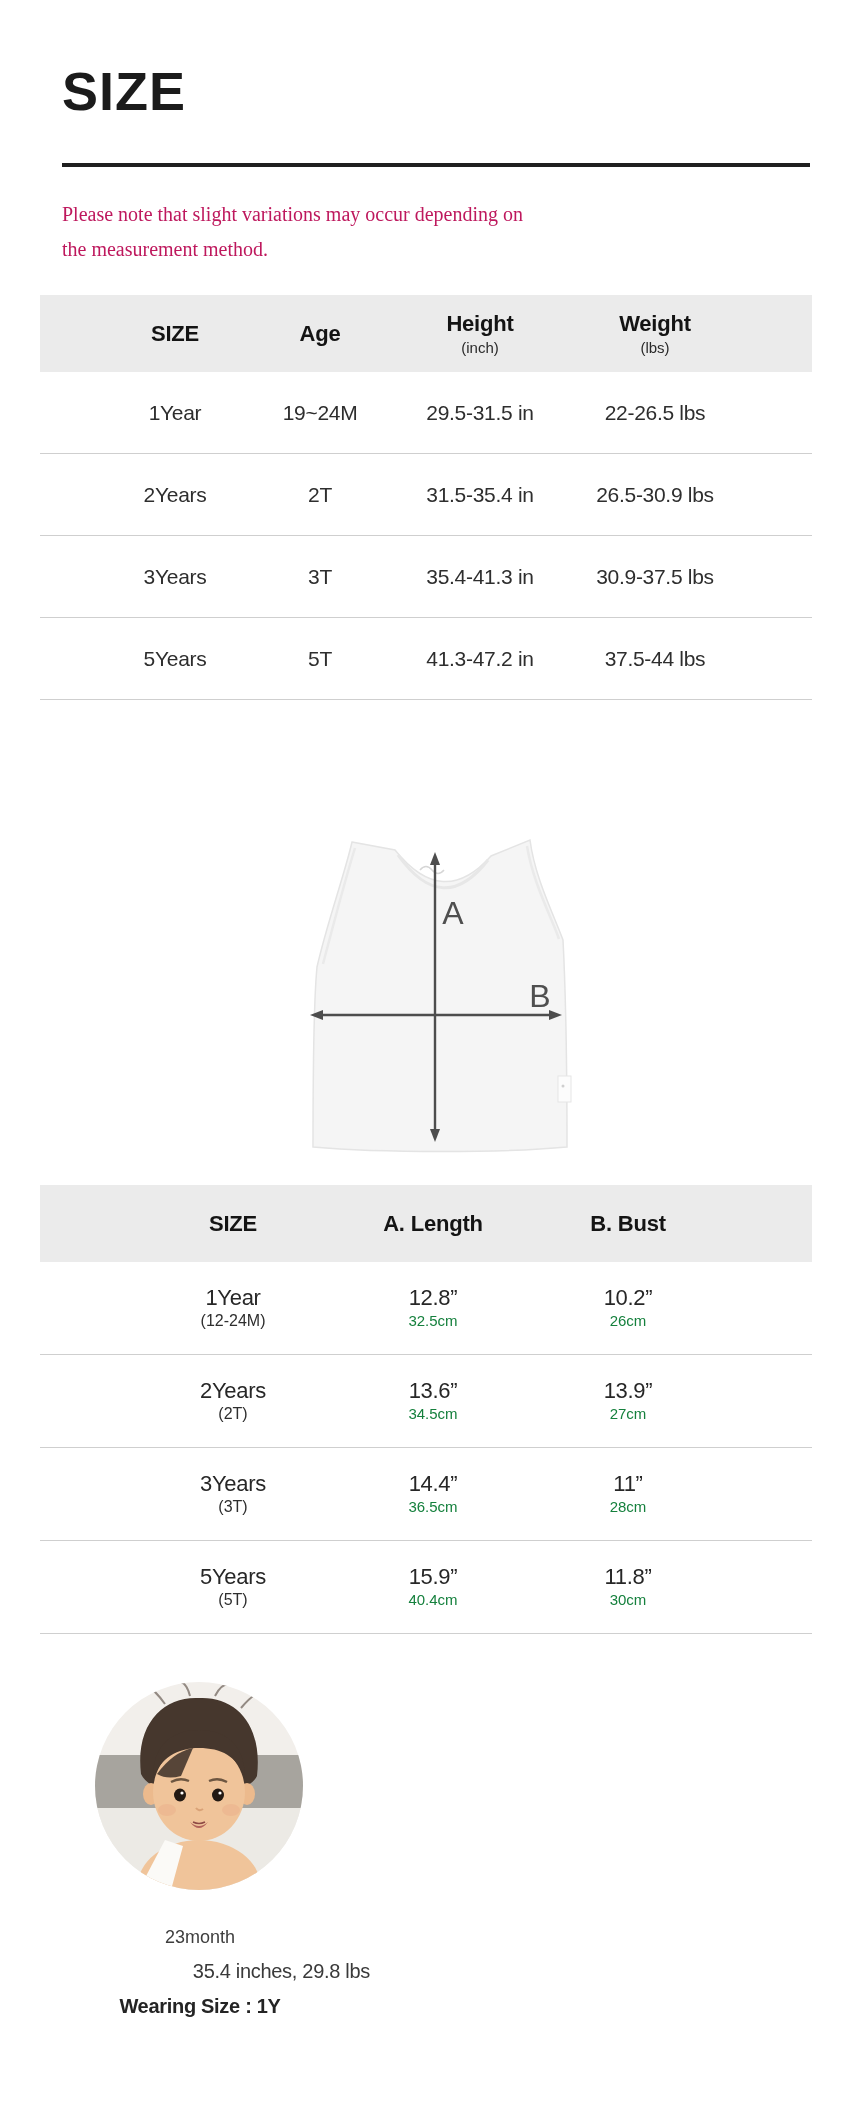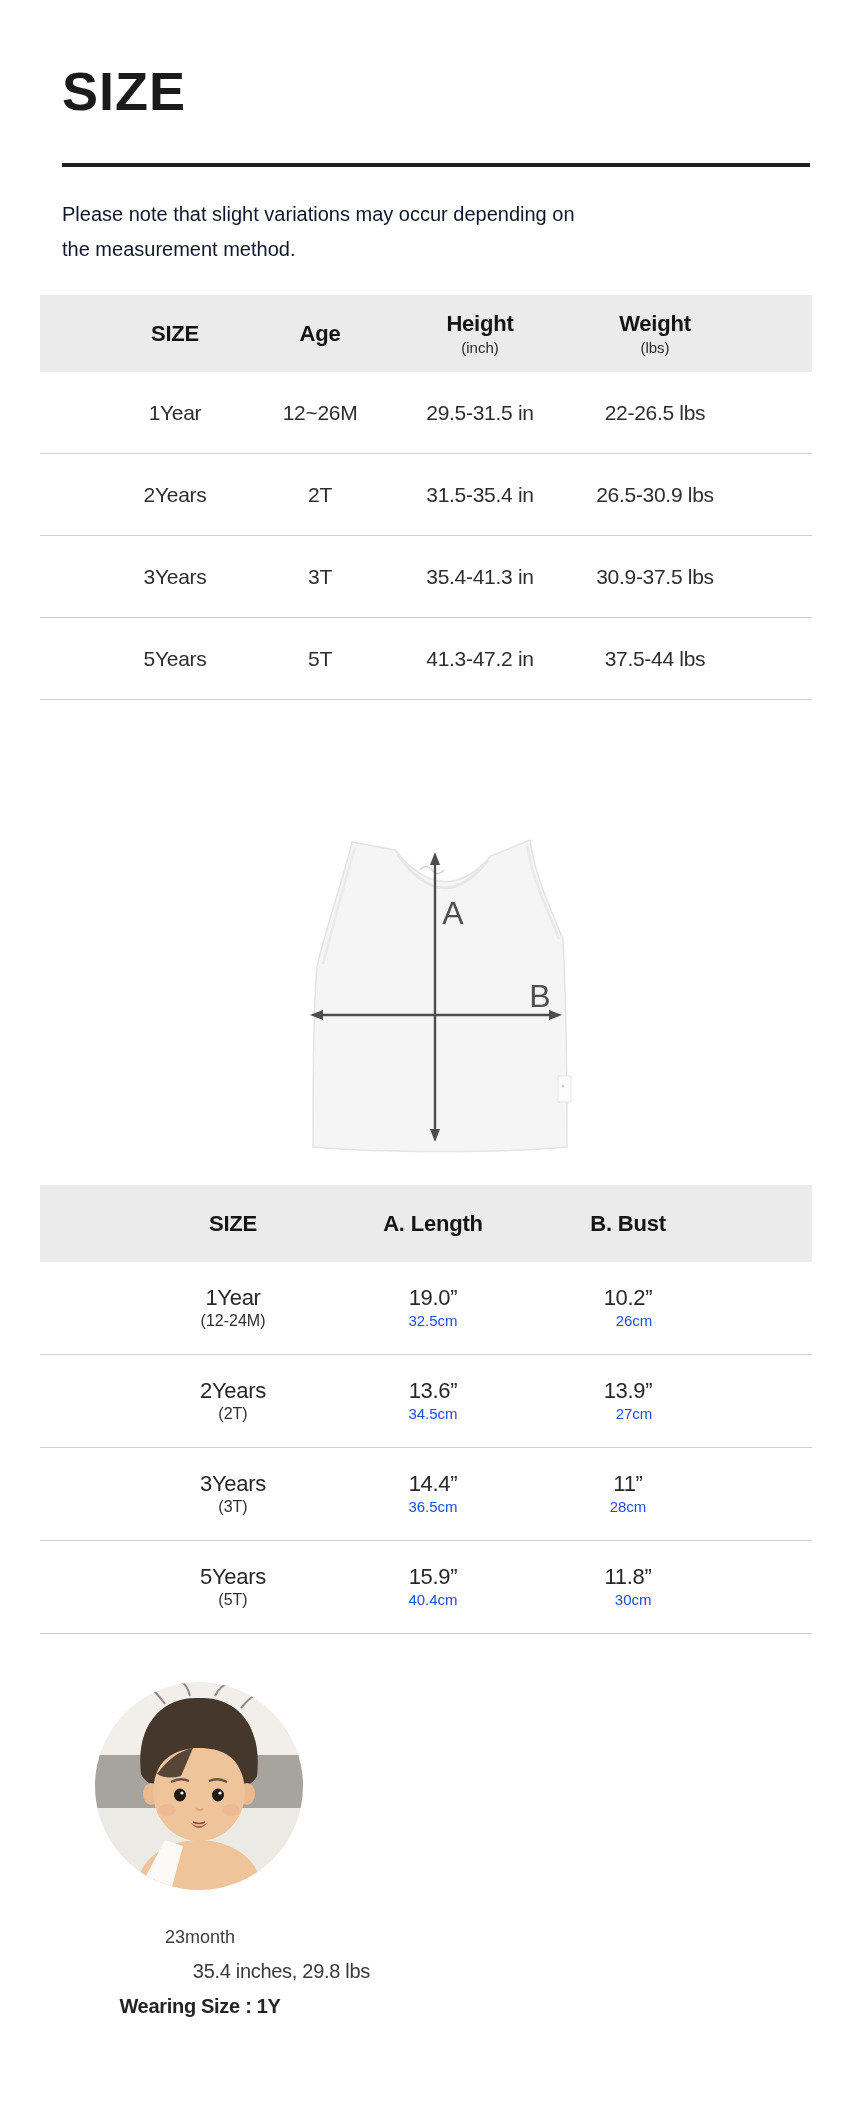--- a/index.html
+++ b/index.html
@@ -3,38 +3,38 @@
 <meta charset="utf-8">
 <style>
   html,body{margin:0;padding:0;background:#fff;}
   .page{position:relative;width:860px;height:2028px;background:#ffffff;
         font-family:"Liberation Sans", sans-serif;color:#222;overflow:hidden;}
 
   .title{position:absolute;left:62px;top:64px;font-size:54px;font-weight:700;
          color:#1b1b1b;letter-spacing:1px;line-height:1;}
   .title-rule{position:absolute;left:62px;top:163px;width:748px;height:4px;background:#1f1f1f;}
 
-  .note{position:absolute;left:62px;top:197px;font-size:20px;line-height:35px;color:#0f172a;}
+  .note{position:absolute;left:62px;top:197px;font-size:20px;line-height:35px;color:#be185d;font-family:Liberation Serif, serif;}
   .note span{display:block;}
 
   
   .tbl{position:absolute;left:40px;width:772px;}
   .tbl-head{background:#ebebeb;display:grid;align-items:center;justify-items:center;
             text-align:center;height:77px;}
   .tbl-row{display:grid;align-items:center;justify-items:center;text-align:center;
            border-bottom:1px solid #cfcfcf;}
   .g4{grid-template-columns:150px 140px 180px 170px;padding-left:60px;}
   .g3{grid-template-columns:200px 200px 190px;padding-left:93px;}
 
   .h-lab{font-size:22px;font-weight:600;color:#141414;letter-spacing:-0.2px;}
   .h-sub{font-size:15px;font-weight:400;color:#2a2a2a;margin-top:2px;}
   .cell{font-size:21px;color:#2e2e2e;letter-spacing:-0.3px;}
   .cell-main{font-size:22px;color:#272727;letter-spacing:-0.3px;line-height:26px;}
   .cell-sub-dark{font-size:16px;color:#2e2e2e;line-height:20px;}
-  .cell-sub-gray{font-size:15px;color:#1d4ed8;line-height:20px;text-align:right;}
+  .cell-sub-gray{font-size:15px;color:#15803d;line-height:20px;}
 
   .t1-row{height:81px;}
   .t2-row{height:92px;}
 
   
   .garment{position:absolute;left:295px;top:828px;width:290px;height:330px;}
 
   
   .photo{position:absolute;left:95px;top:1682px;width:208px;height:208px;
          border-radius:50%;overflow:hidden;}
@@ -65,21 +65,21 @@
         <div class="h-sub">(inch)</div>
       </div>
       <div>
         <div class="h-lab">Weight</div>
         <div class="h-sub">(lbs)</div>
       </div>
     </div>
 
     <div class="tbl-row g4 t1-row">
       <div class="cell">1Year</div>
-      <div class="cell">12~26M</div>
+      <div class="cell">19~24M</div>
       <div class="cell">29.5-31.5 in</div>
       <div class="cell">22-26.5 lbs</div>
     </div>
     <div class="tbl-row g4 t1-row">
       <div class="cell">2Years</div>
       <div class="cell">2T</div>
       <div class="cell">31.5-35.4 in</div>
       <div class="cell">26.5-30.9 lbs</div>
     </div>
     <div class="tbl-row g4 t1-row">
@@ -137,21 +137,21 @@
       <div class="h-lab">A. Length</div>
       <div class="h-lab">B. Bust</div>
     </div>
 
     <div class="tbl-row g3 t2-row">
       <div>
         <div class="cell-main">1Year</div>
         <div class="cell-sub-dark">(12-24M)</div>
       </div>
       <div>
-        <div class="cell-main">19.0”</div>
+        <div class="cell-main">12.8”</div>
         <div class="cell-sub-gray">32.5cm</div>
       </div>
       <div>
         <div class="cell-main">10.2”</div>
         <div class="cell-sub-gray">26cm</div>
       </div>
     </div>
 
     <div class="tbl-row g3 t2-row">
       <div>

